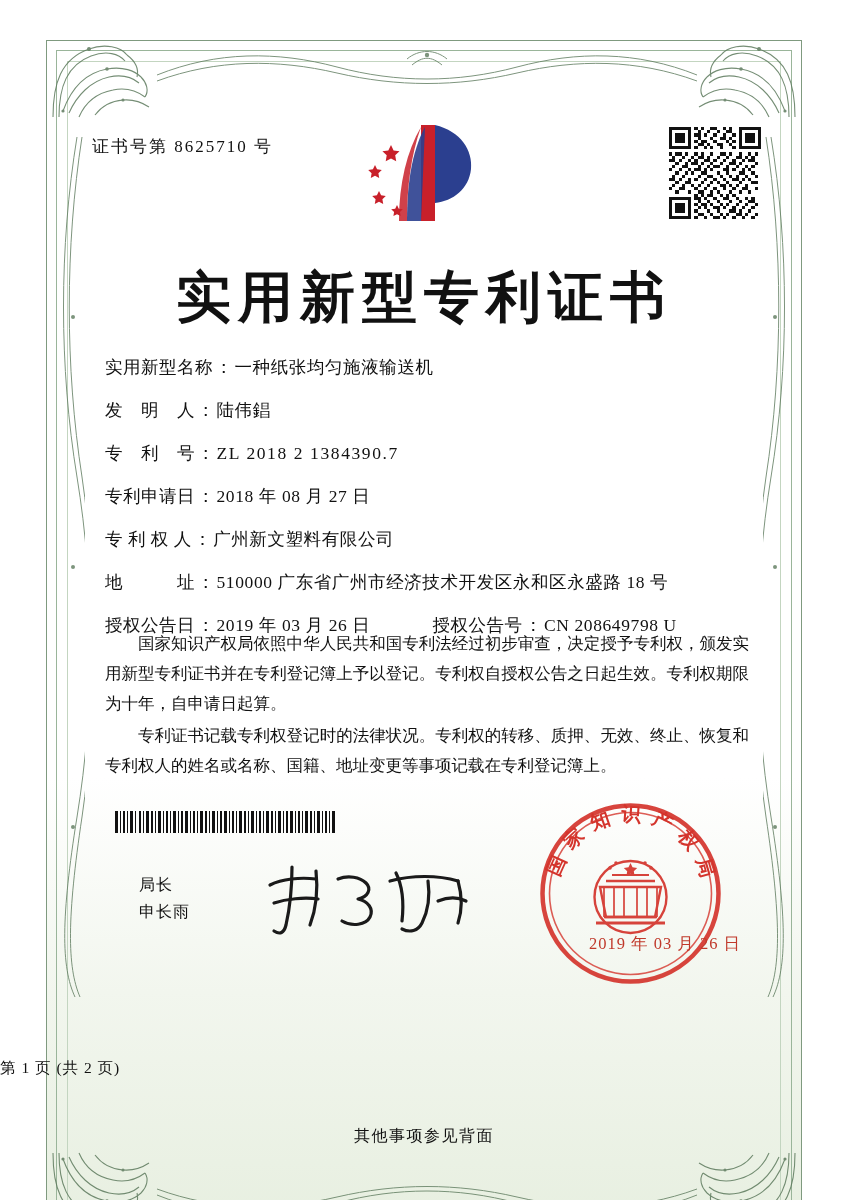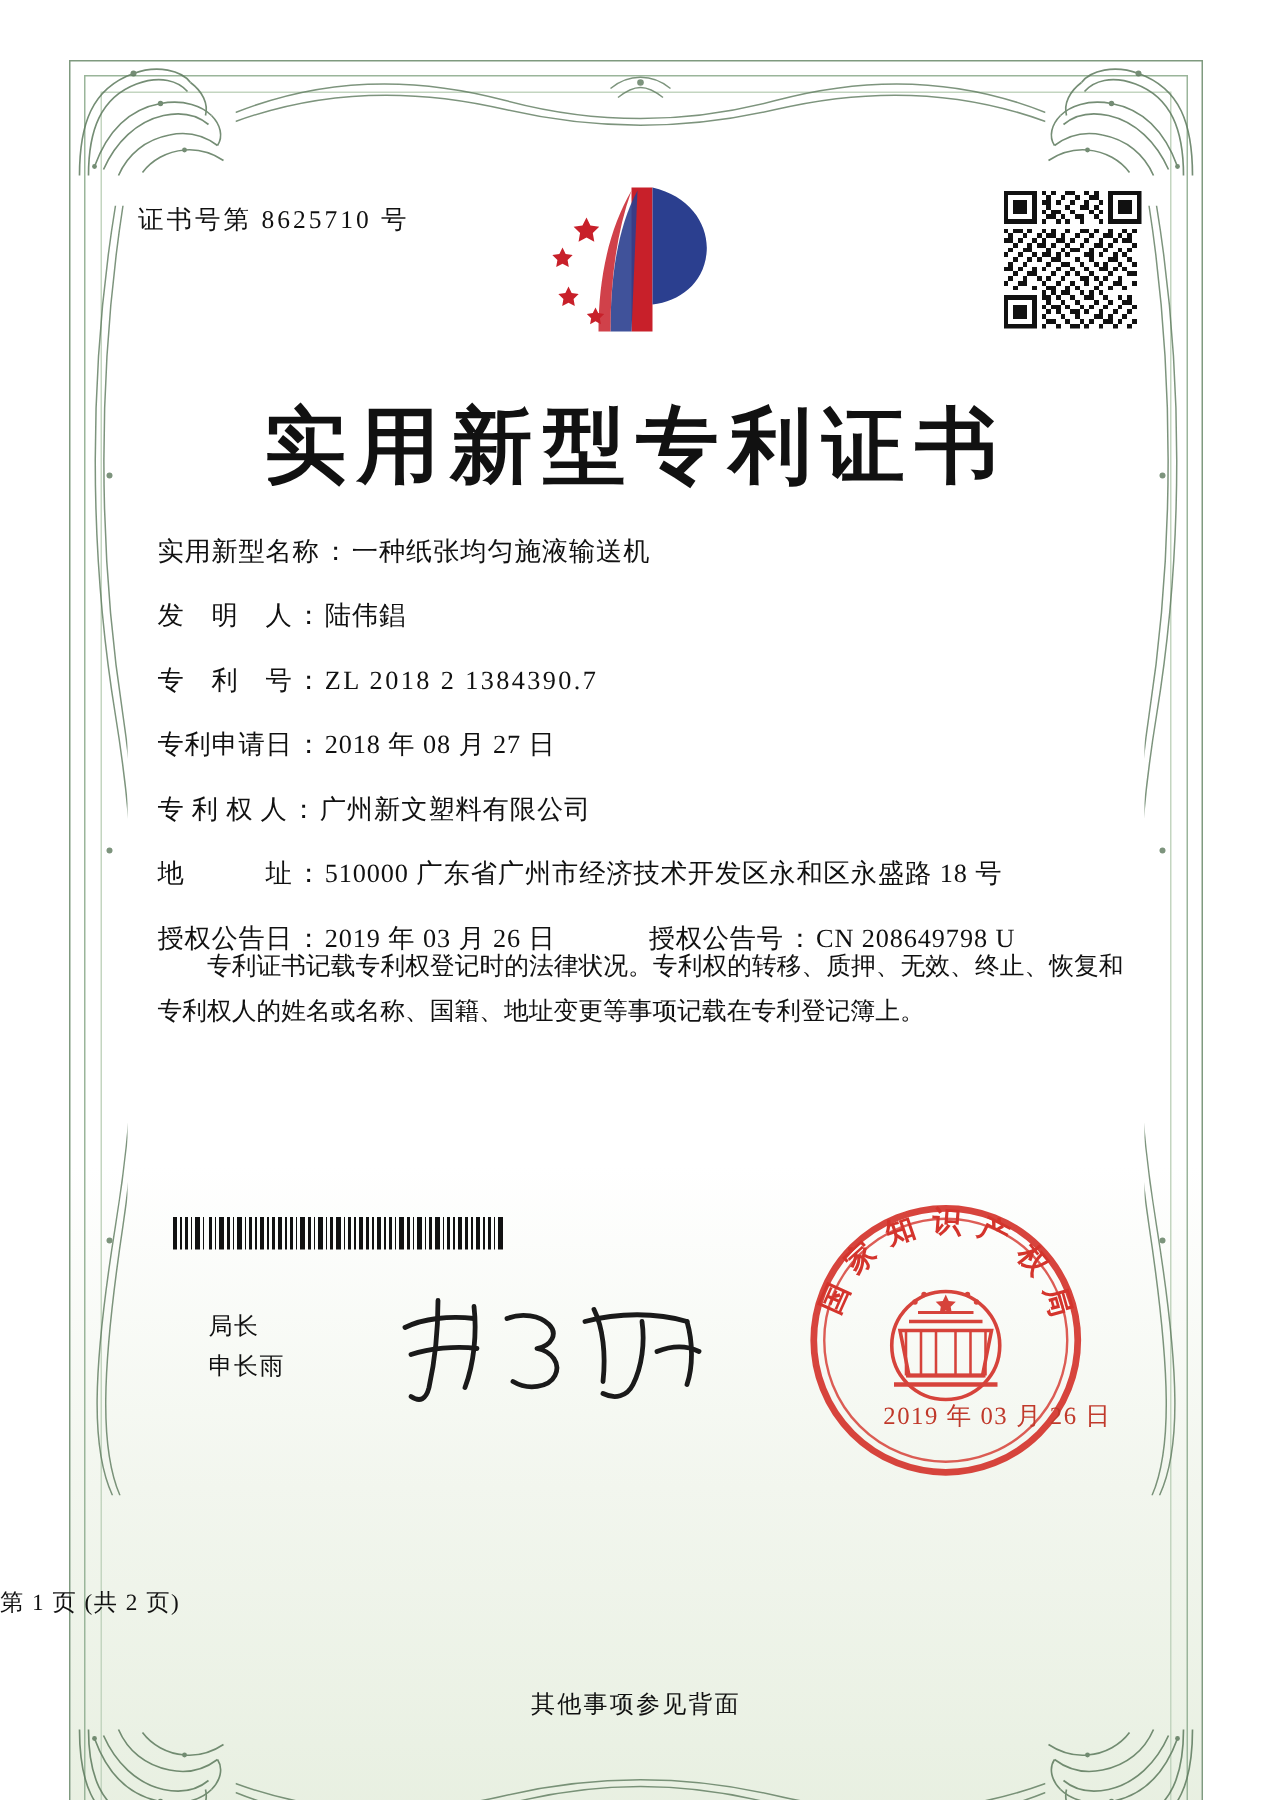--- a/index.html
+++ b/index.html
@@ -643,20 +643,21 @@
           <span class="dual-second">
             <span class="field-label">授权公告号</span>
             <span class="field-sep">：</span>
             <span class="field-value">CN 208649798 U</span>
           </span>
         </div>
 
       </div>
 
       <div class="paragraphs">
+        <p>国家知识产权局依照中华人民共和国专利法经过初步审查，决定授予专利权，颁发实用新型专利证书并在专利登记簿上予以登记。专利权自授权公告之日起生效。专利权期限为十年，自申请日起算。</p>
         <p>专利证书记载专利权登记时的法律状况。专利权的转移、质押、无效、终止、恢复和专利权人的姓名或名称、国籍、地址变更等事项记载在专利登记簿上。</p>
       </div>
 
       <svg class="barcode" viewBox="0 0 222 22" preserveAspectRatio="none" shape-rendering="crispEdges">
         <g fill="#111111">
           <rect x="0" y="0" width="3" height="22"></rect>
             <rect x="5" y="0" width="1" height="22"></rect>
           <rect x="8" y="0" width="2" height="22"></rect>
             <rect x="12" y="0" width="1" height="22"></rect>
           <rect x="15" y="0" width="3" height="22"></rect>

